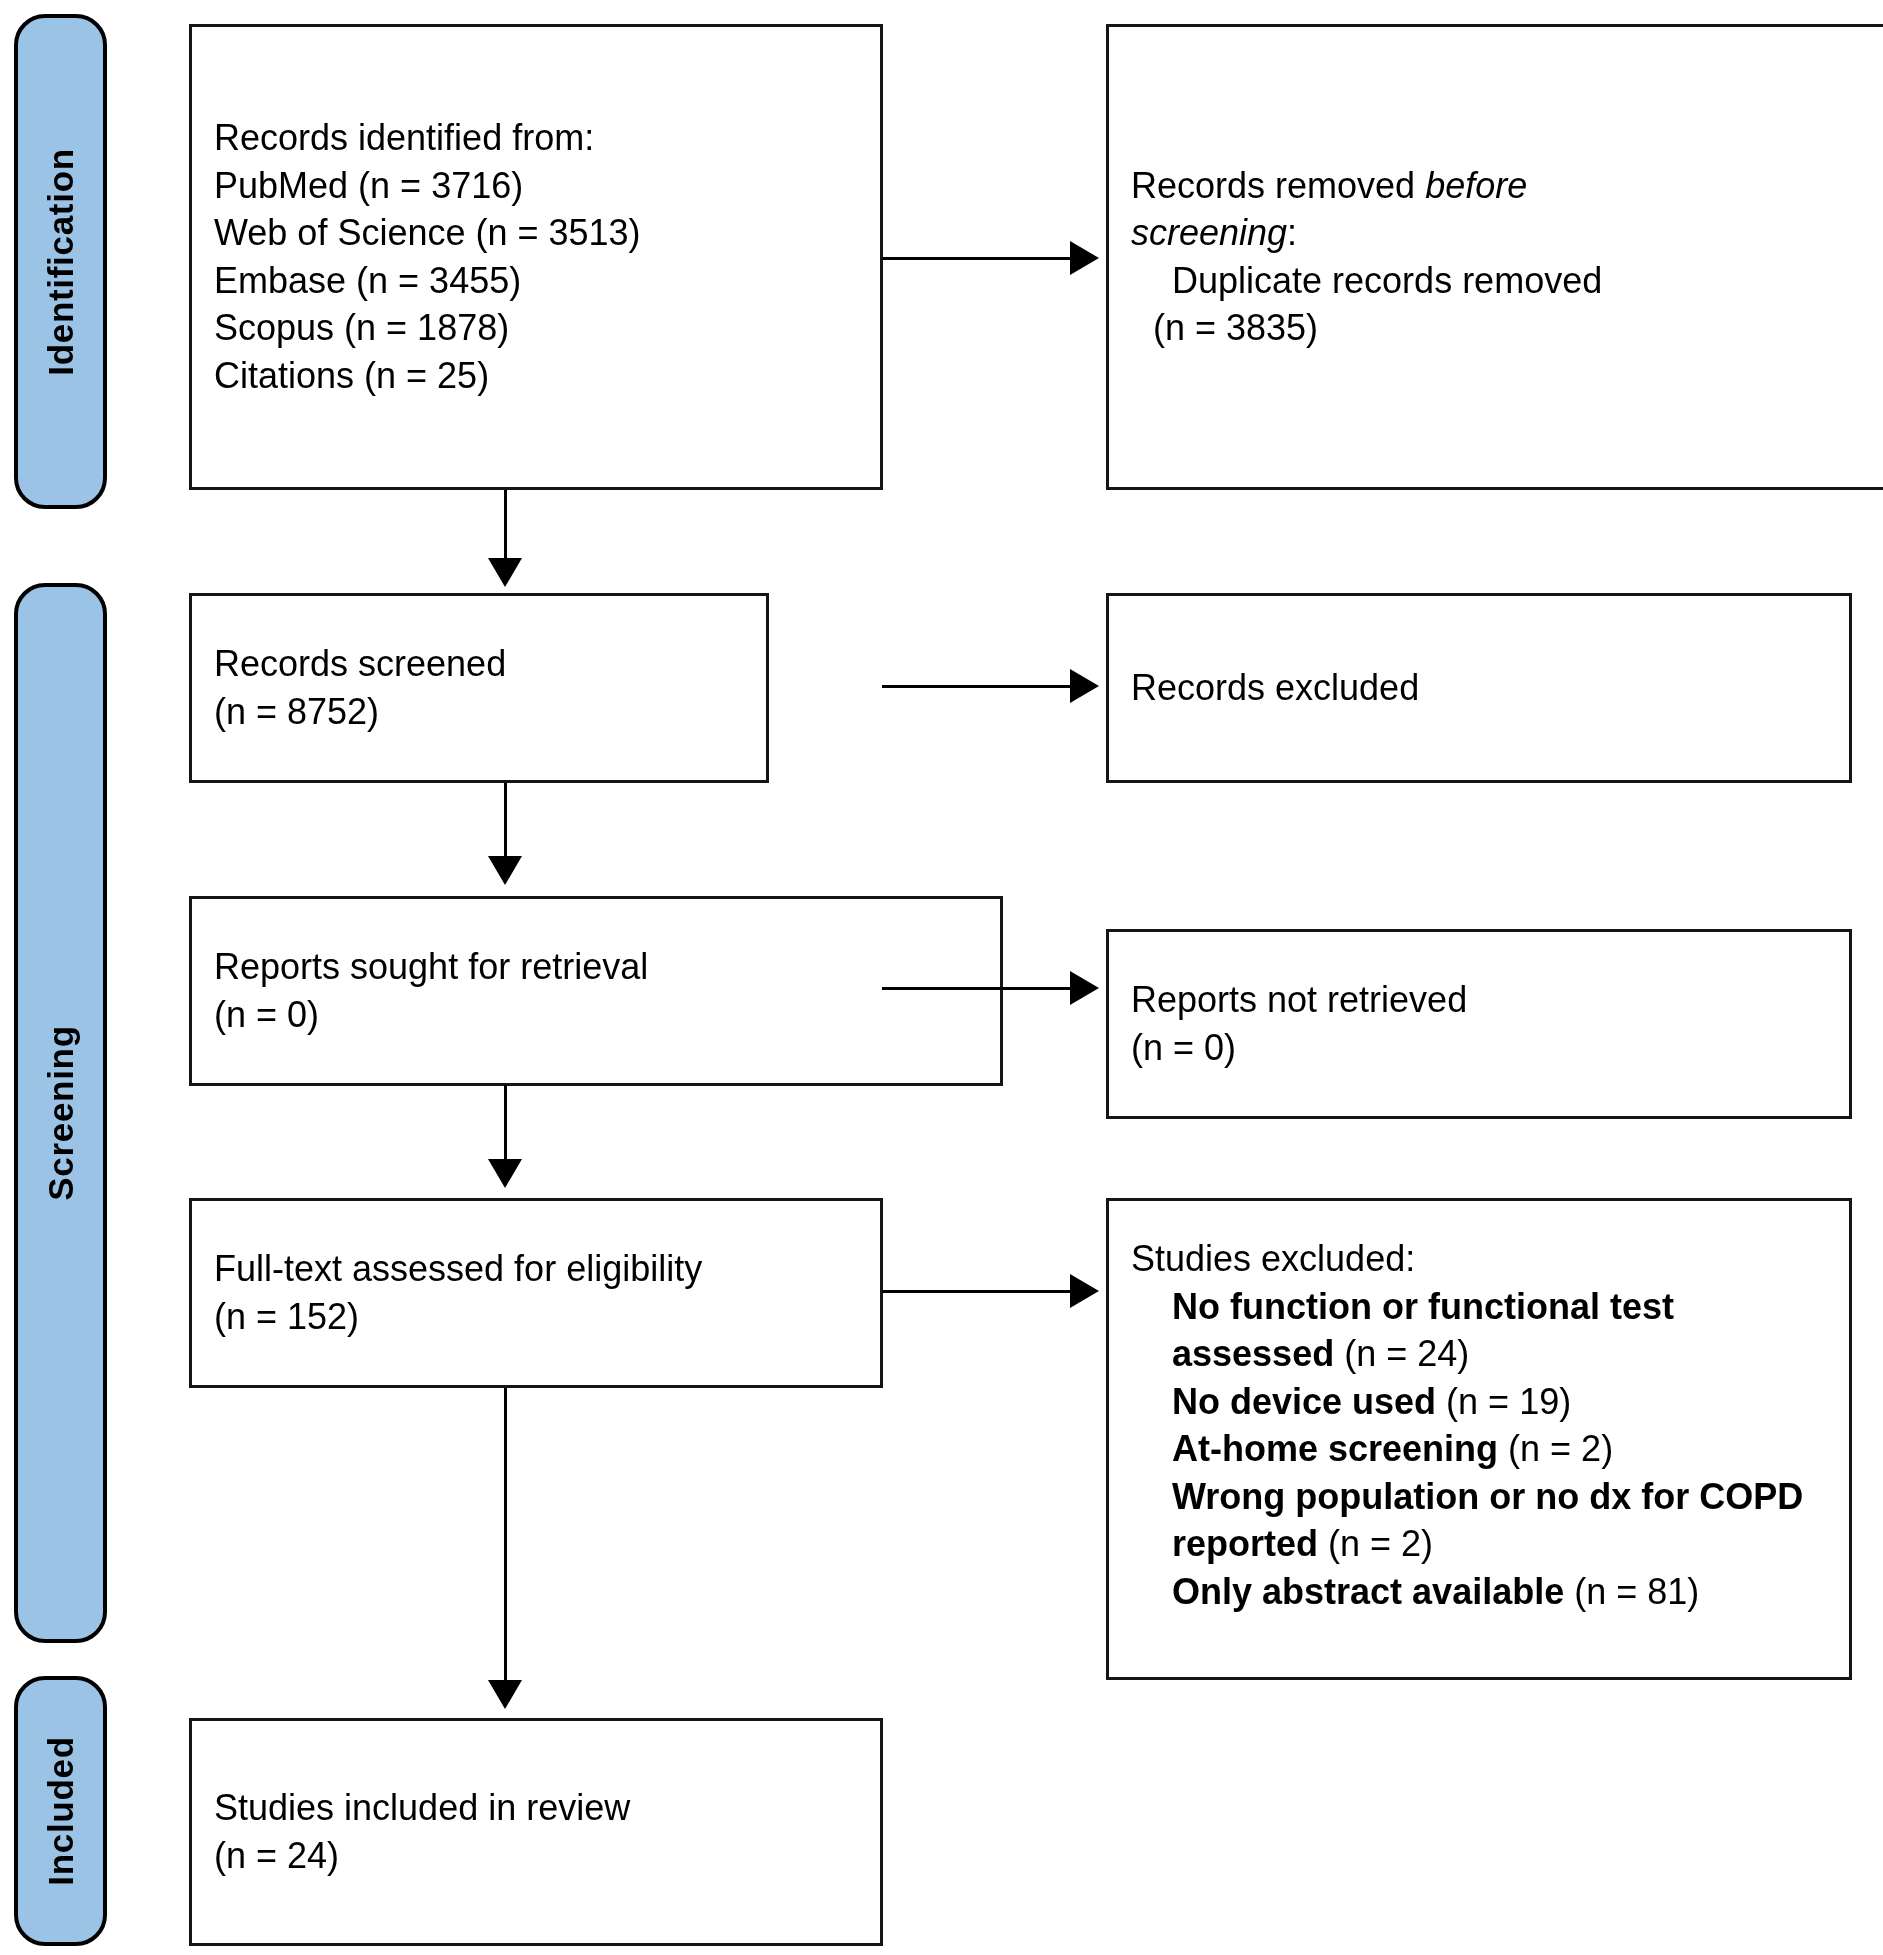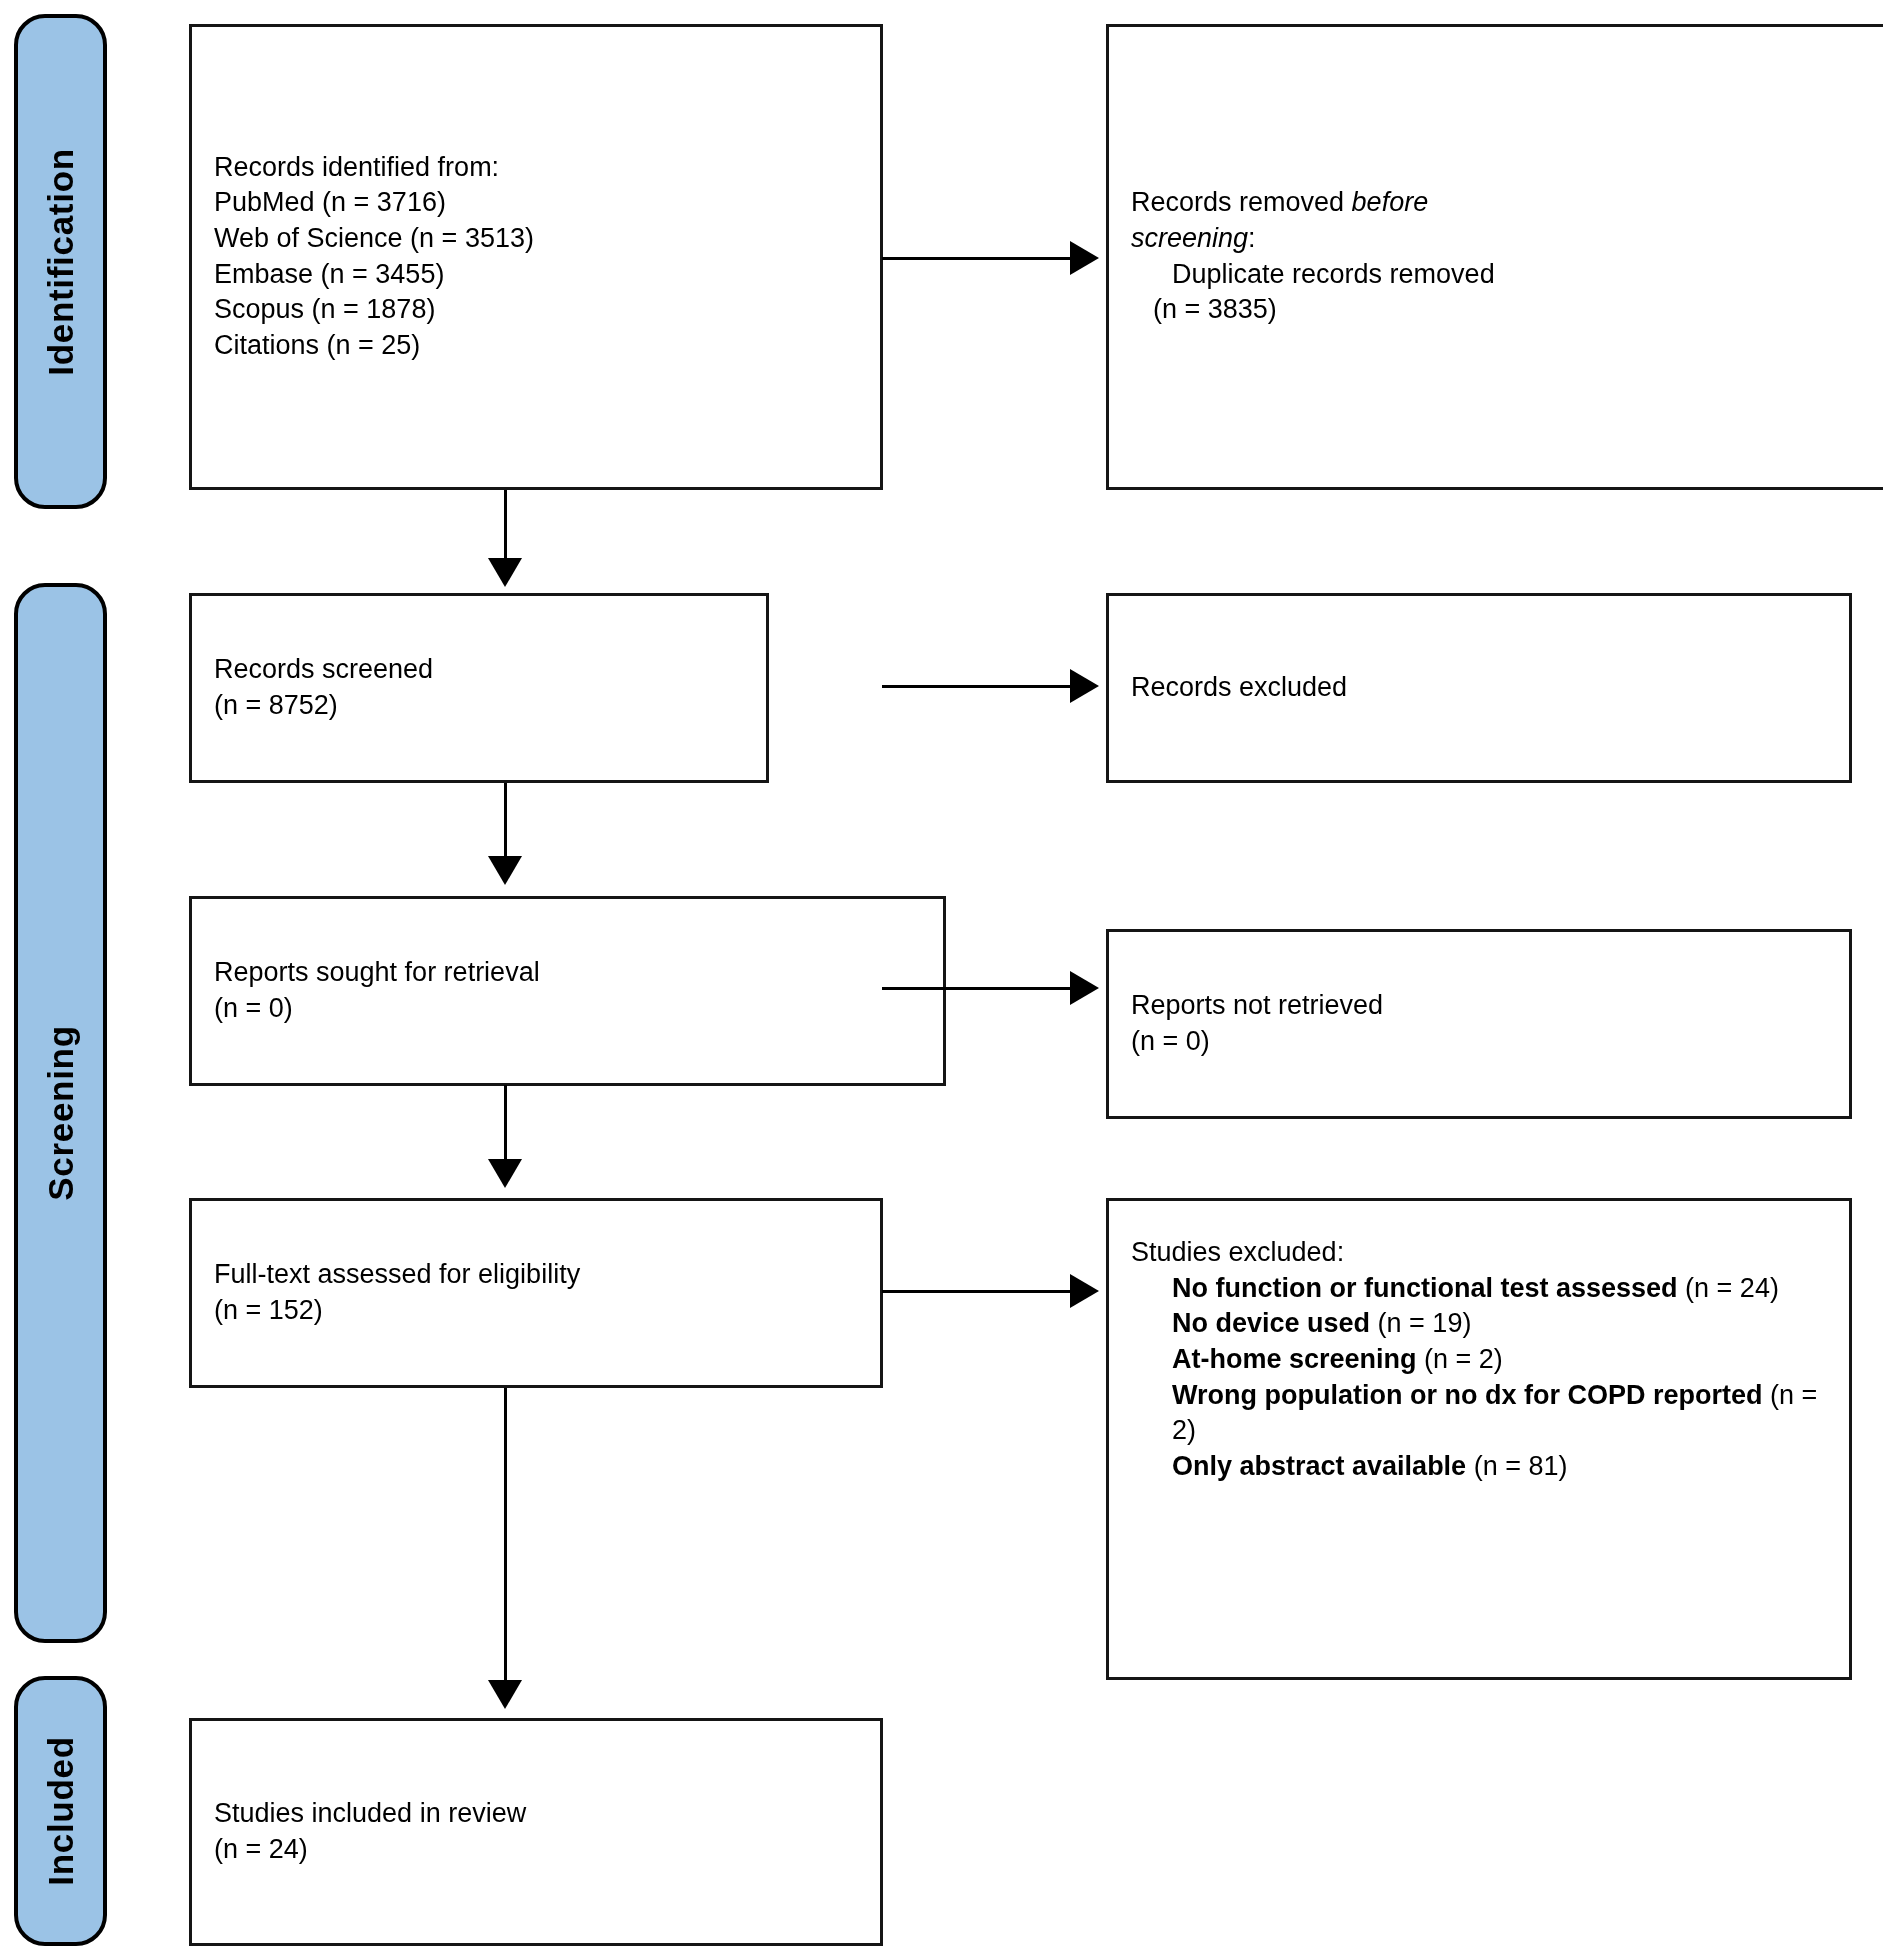--- a/index.html
+++ b/index.html
@@ -45,21 +45,21 @@
   .flow-box {
     position: absolute;
     background: #ffffff;
     border: 3.9px solid #151515;
     box-sizing: border-box;
     display: flex;
     align-items: center;
   }
   .box-text {
     padding: 0 22px;
-    font-size: 27px;
+    font-size: 36px;
     line-height: 1.32;
     color: #000000;
     width: 100%;
   }
   .box-text .ln { display: block; white-space: nowrap; }
   .box-text .ital { font-style: italic; }
   .box-text .indent { padding-left: 41px; }
   .box-text .bold { font-weight: bold; }
 
   
@@ -152,21 +152,21 @@
       <span class="ln">Records excluded</span>
     </div>
   </div>
 
   <div class="h-line" style="left:882px; top:685px; width:189px;"></div>
   <div class="h-head" style="left:1070px; top:669px;"></div>
 
   <div class="v-line" style="left:504px; top:783px; height:77px;"></div>
   <div class="v-head" style="left:488px; top:856px;"></div>
 
-  <div class="flow-box" style="left:189px; top:896px; width:757px; height:190px;">
+  <div class="flow-box" style="left:189px; top:896px; width:814px; height:190px;">
     <div class="box-text">
       <span class="ln">Reports sought for retrieval</span>
       <span class="ln">(n = 0)</span>
     </div>
   </div>
 
   <div class="flow-box" style="left:1106px; top:896px; width:746px; height:190px;margin-top:33px;">
     <div class="box-text">
       <span class="ln">Reports not retrieved</span>
       <span class="ln">(n = 0)</span>

